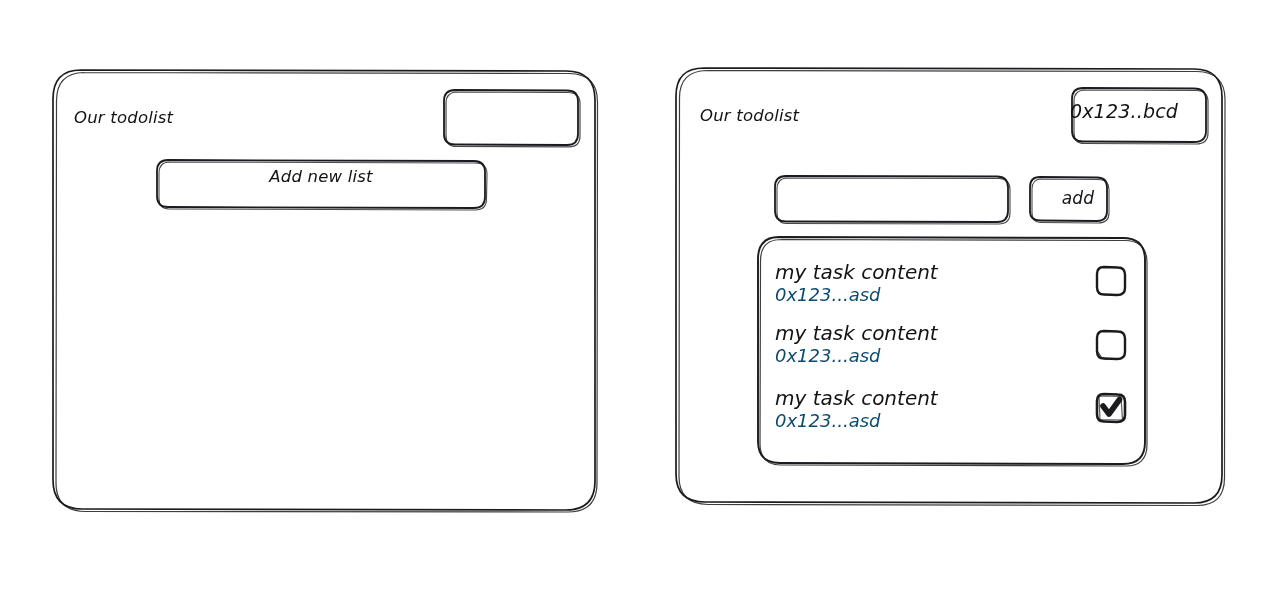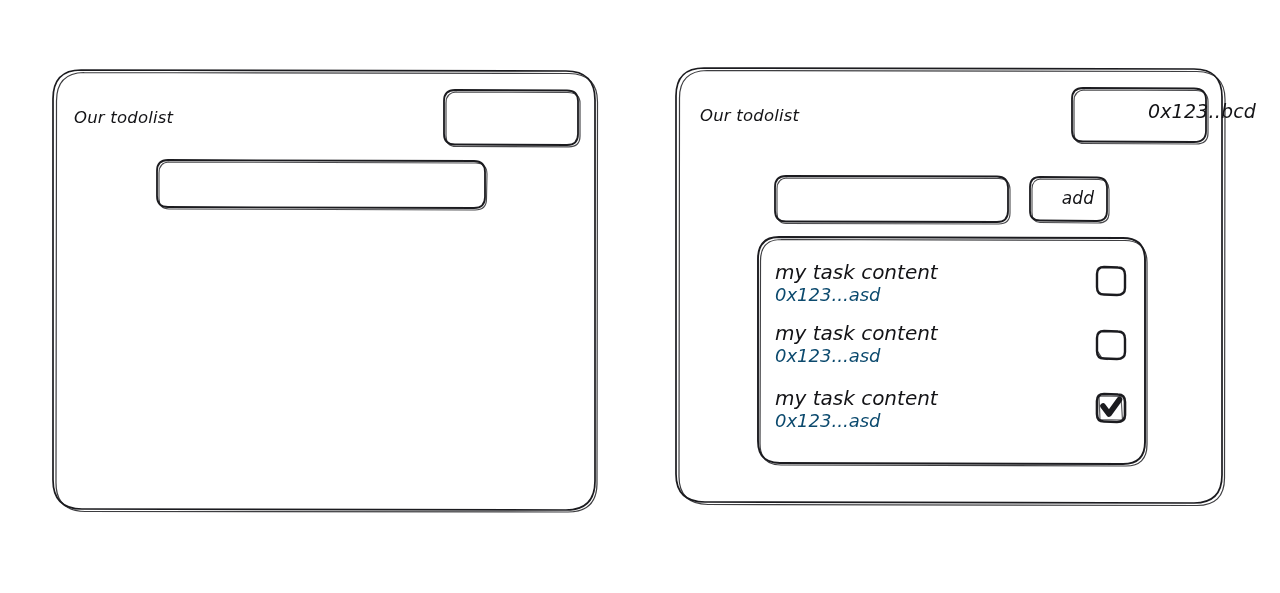--- a/index.html
+++ b/index.html
@@ -72,21 +72,21 @@
     text-align: center;
   }
 
   
   #right-title {
     left: 700px;
     top: 106px;
     font-size: 16.5px;
   }
   #wallet-address-label {
-    left: 1134px;
+    left: 1056px;
     top: 100px;
     width: 136px;
     font-size: 19px;
     text-align: center;
   }
   #new-task-label {
     left: 776px;
     top: 188px;
     width: 232px;
     font-size: 17px;
@@ -187,20 +187,21 @@
       <path stroke-width="2.6" d="M 1104 394 L 1118 394.5 Q 1125 394.5 1125 402 L 1125 415 Q 1125 422 1117 422 L 1104 421.5 Q 1097 421.5 1097 414 L 1097 401 Q 1097 394 1104 394 Z"></path>
       <path stroke-width="1.2" opacity="0.7" d="M 1099 396 L 1121 396.5 L 1122.5 420 L 1100 419.5 Z"></path>
       <path stroke-width="5.6" stroke-linecap="round" stroke-linejoin="round" d="M 1103 406 L 1109 414 L 1119.5 399.5"></path>
     </g>
 
   </svg>
 
   <div class="txt" id="left-title">Our todolist</div>
 
 
+  <div class="txt" id="add-new-list-label">Add new list</div>
 
   <div class="txt" id="right-title">Our todolist</div>
 
   <div class="txt" id="wallet-address-label">0x123..bcd</div>
 
 
   <div class="txt" id="add-button-label">add</div>
 
   <div class="task-row" style="top:260px">
     <div class="task-content">my task content</div>

